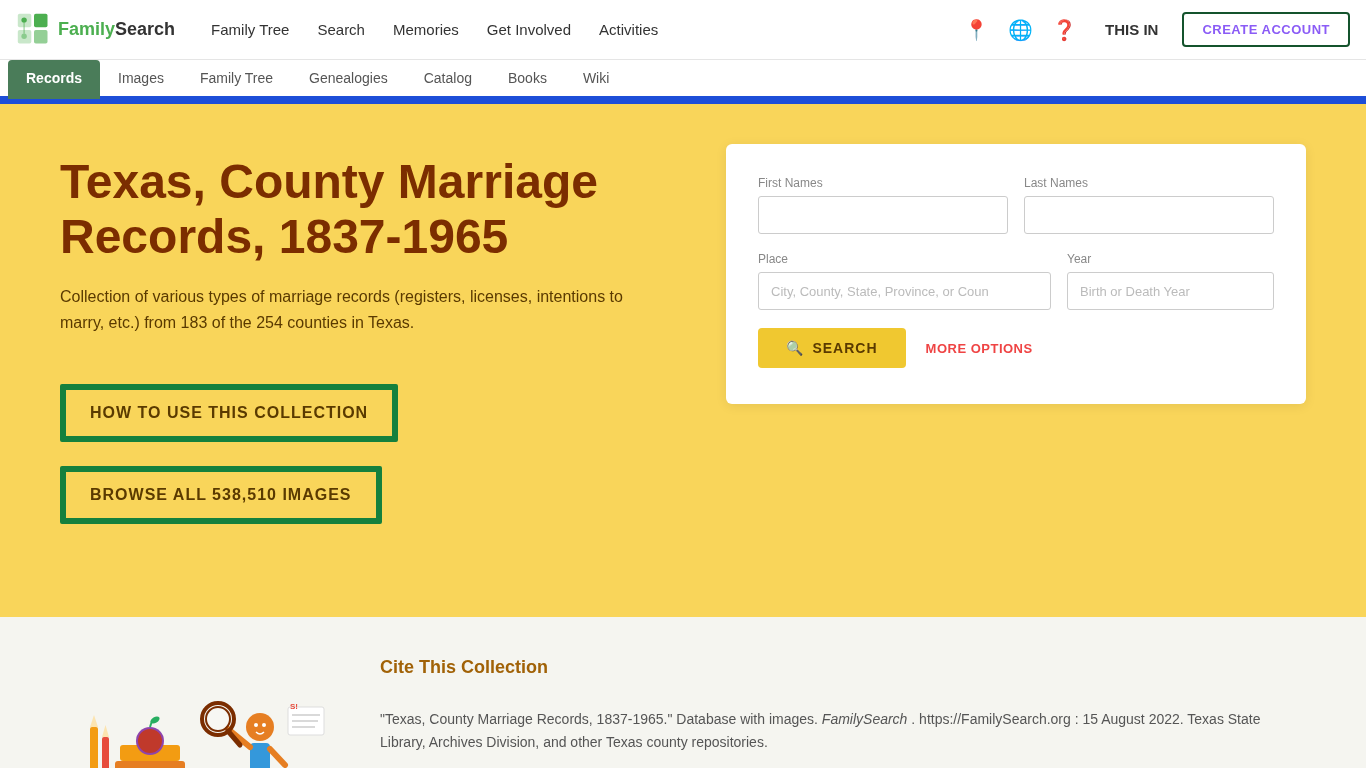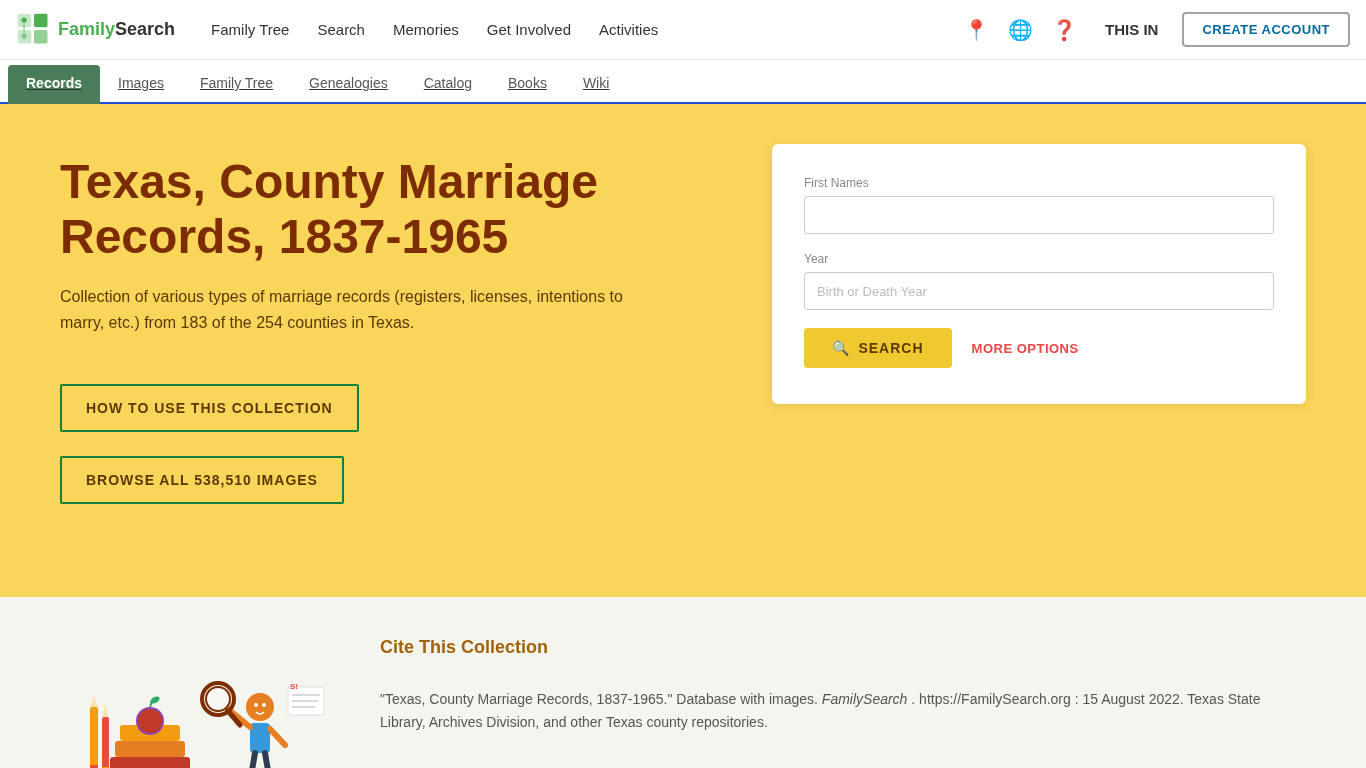--- a/index.html
+++ b/index.html
@@ -65,39 +65,38 @@
       background: none;
       border: none;
       color: #333;
       font-size: 15px;
       font-weight: 600;
       cursor: pointer;
       padding: 8px 12px;
     }
     .create-account-btn {
       background: none;
-      border: 2px solid #a3a3a3;
-      color: #0369a1;
+      border: 2px solid #14532d;
+      color: #8b5cf6;
       font-size: 13px;
       font-weight: 700;
       cursor: pointer;
       padding: 8px 18px;
       border-radius: 4px;
       letter-spacing: 0.5px;
     }
 
     
     .secondary-nav {
       display: flex;
-      align-items: flex-end;
+      align-items: center;
       padding: 0 0 0 8px;
       height: 44px;
       background: #fff;
-      border-bottom: 2px solid #1d4ed8;
-      text-decoration: underline;
+      border-bottom: 8px solid #1d4ed8;
     }
     .secondary-nav a {
       text-decoration: none;
       color: #555;
       font-size: 14px;
       padding: 10px 18px;
       display: inline-block;
       border-bottom: 3px solid transparent;
       margin-bottom: -2px;
     }
@@ -132,39 +131,39 @@
     .hero-desc {
       font-size: 16px;
       color: #5a3a00;
       line-height: 1.6;
       margin-bottom: 48px;
       max-width: 580px;
     }
     .hero-btn {
       display: inline-block;
       background: #f9d55a;
-      border: 2px solid #15803d;
+      border: 6px solid #15803d;
       color: #5a3a00;
-      font-size: 14px;
+      font-size: 16px;
       font-weight: 700;
       letter-spacing: 1px;
       padding: 14px 24px;
       cursor: pointer;
       border-radius: 2px;
       margin-bottom: 16px;
       text-transform: uppercase;
     }
     .hero-btn-block { display: flex; flex-direction: column; align-items: flex-start; gap: 8px; }
 
     
     .search-card {
       background: #fff;
       border-radius: 6px;
       padding: 32px 32px 36px;
-      width: 534px;
+      width: 580px;
       flex-shrink: 0;
       box-shadow: 0 2px 12px rgba(0,0,0,0.08);
       margin-left: 40px;
       margin-top: -10px;
     }
     .search-row {
       display: flex;
       gap: 16px;
       margin-bottom: 18px;
     }
@@ -307,22 +306,30 @@
       <button class="hero-btn">BROWSE ALL 538,510 IMAGES</button>
     </div>
   </div>
 
   <div class="search-card">
     <div class="search-row">
       <div class="search-field">
         <label>First Names</label>
         <input type="text" placeholder="" style="">
       </div>
+      <div class="search-field">
+        <label>Last Names</label>
+        <input type="text" placeholder="" style="">
+      </div>
     </div>
     <div class="search-row">
+      <div class="search-field" style="flex: 2">
+        <label>Place</label>
+        <input type="text" placeholder="City, County, State, Province, or Coun" style="">
+      </div>
       <div class="search-field">
         <label>Year</label>
         <input type="text" placeholder="Birth or Death Year" style="">
       </div>
     </div>
     <div class="search-actions">
       <button class="search-submit-btn">
         <span>🔍</span>
         <span>SEARCH</span>
       </button>

